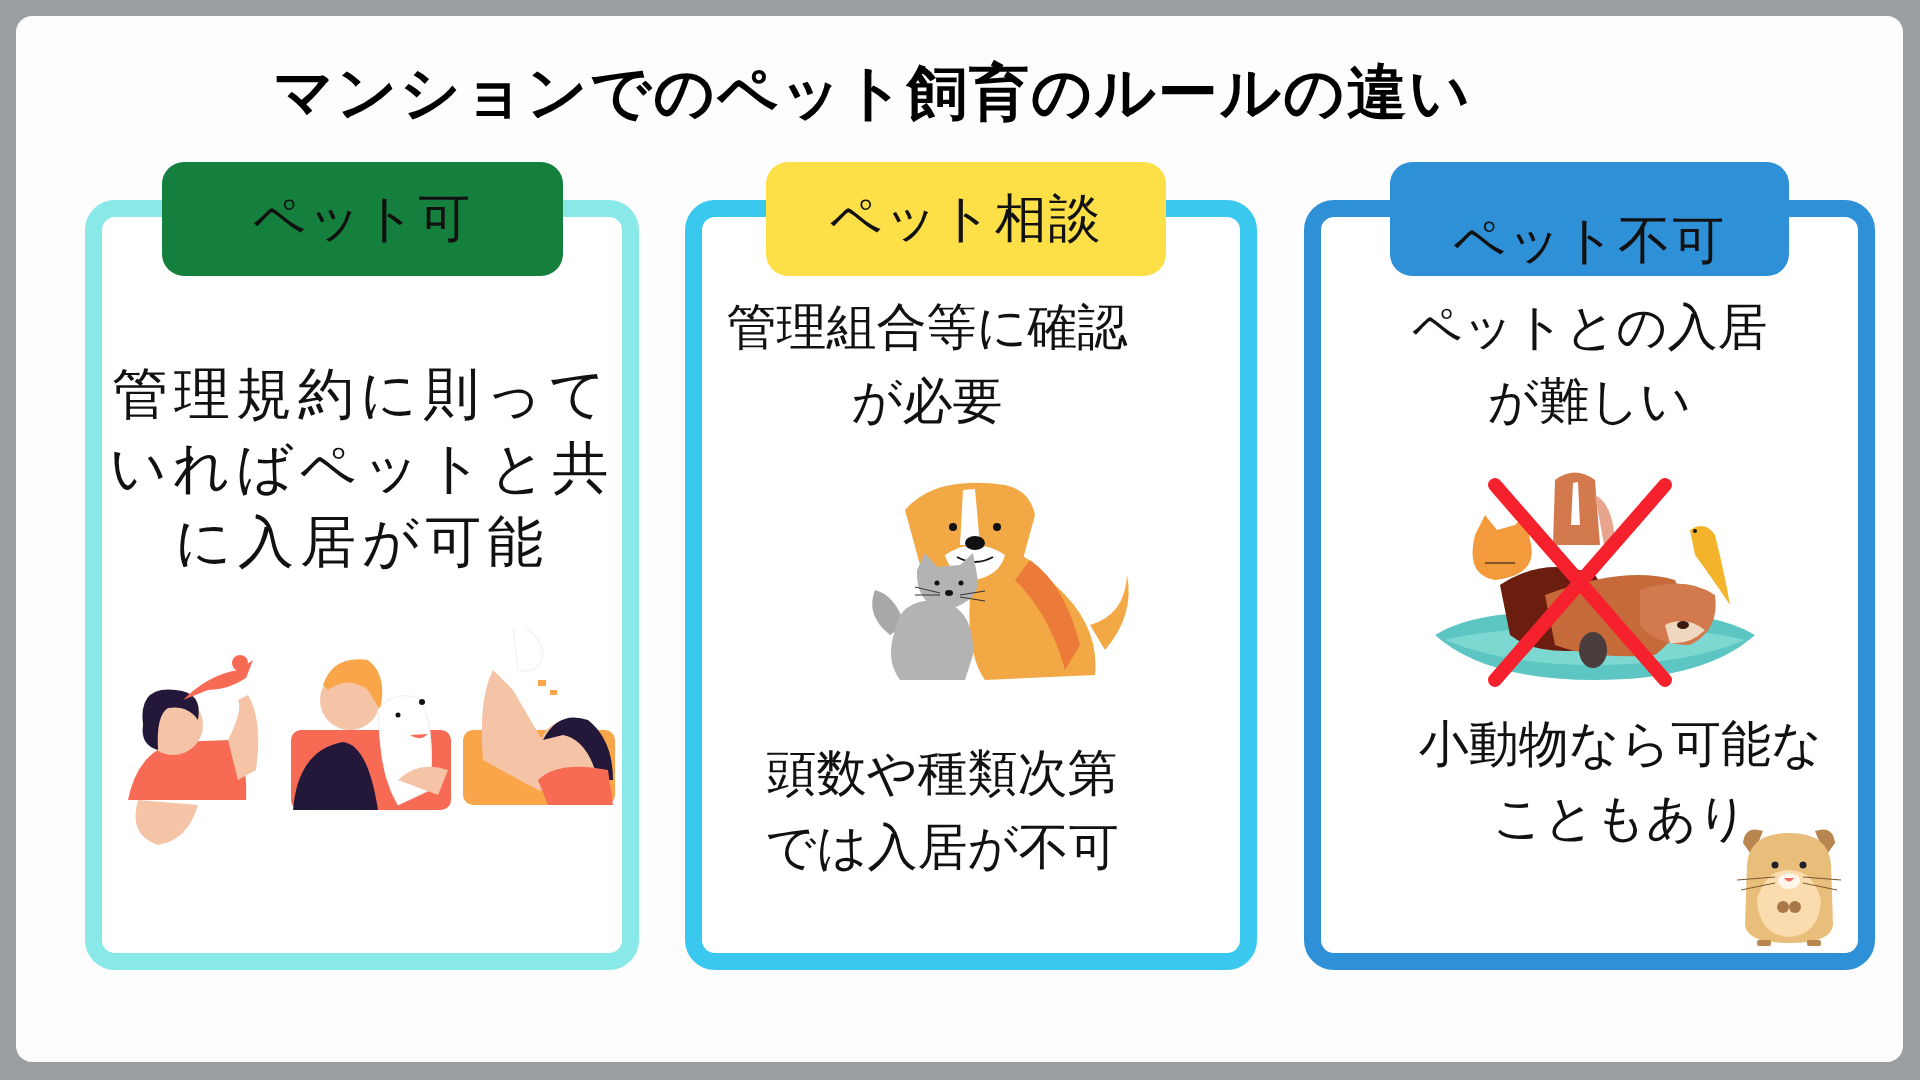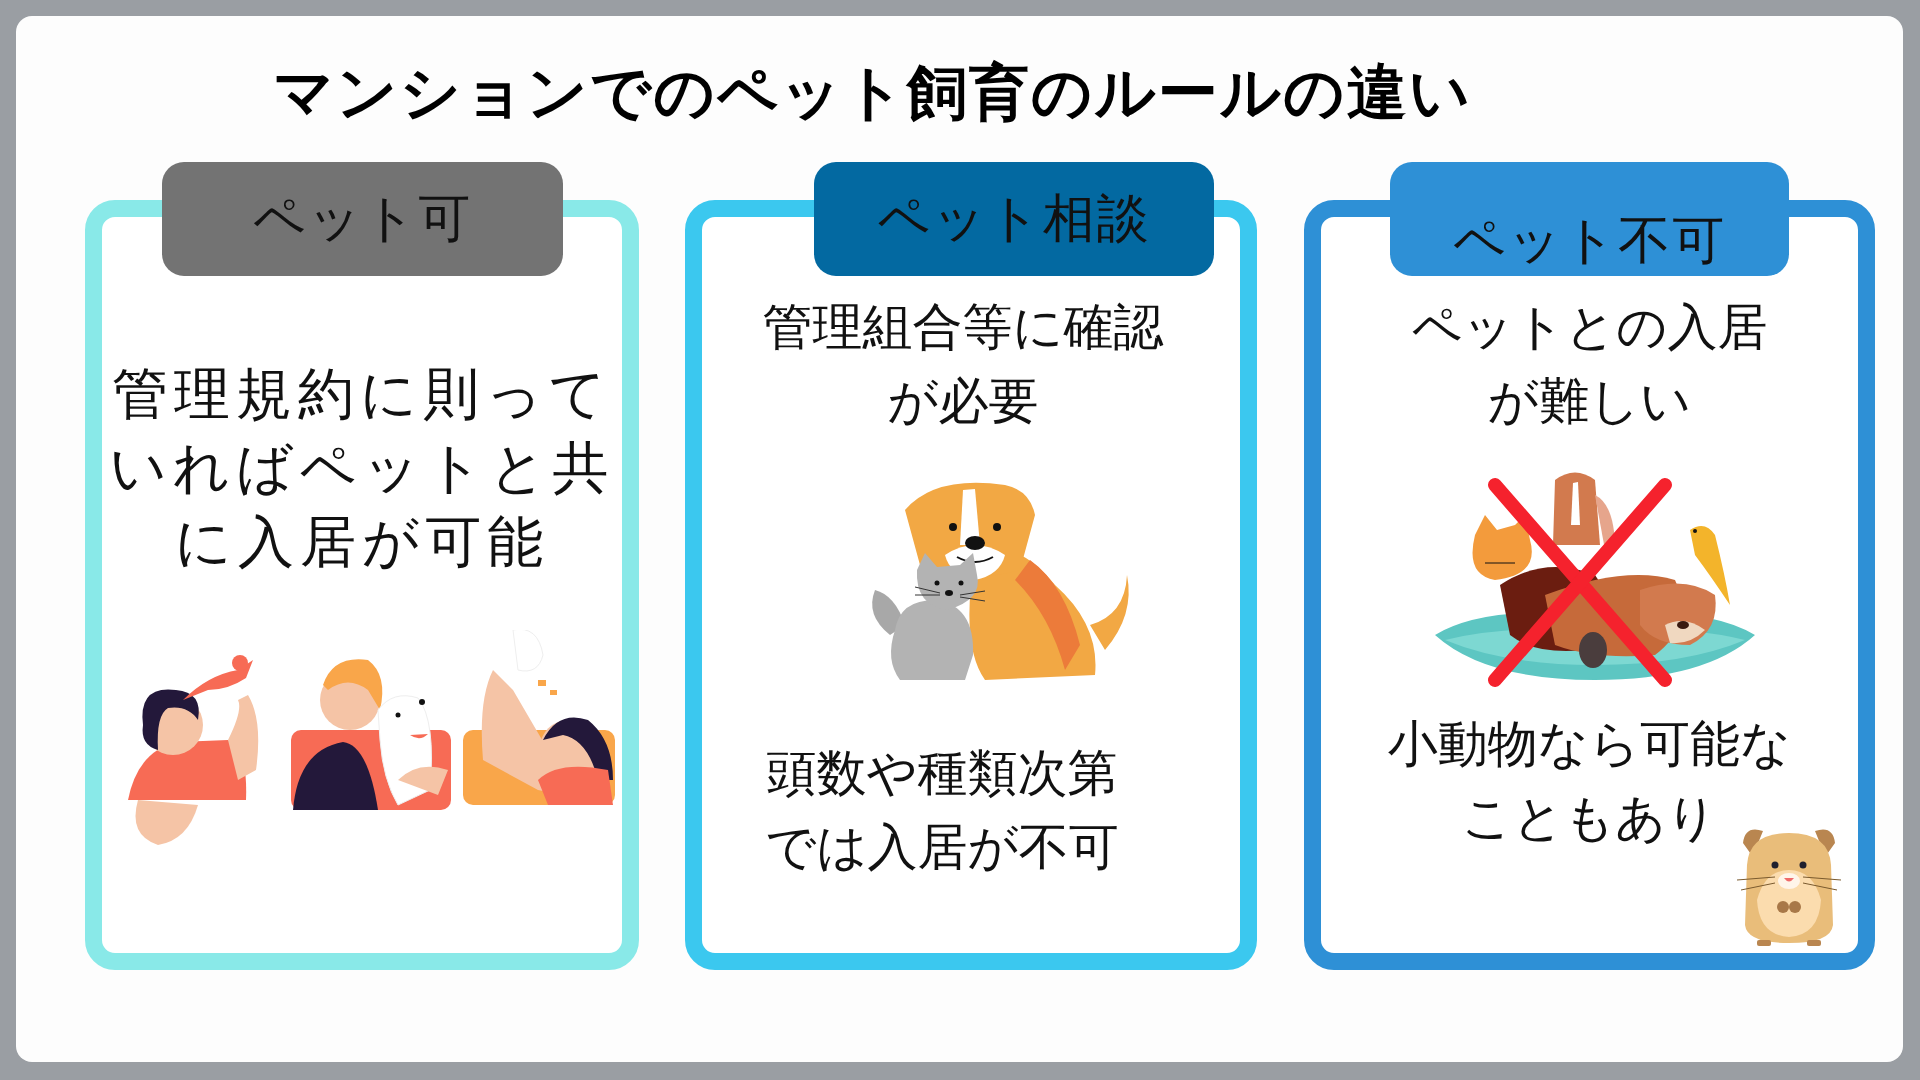--- a/index.html
+++ b/index.html
@@ -35,21 +35,21 @@
   .illus { position: absolute; }
 </style>
 </head>
 <body>
 
 <div class="frame"></div>
 
 <div class="title">マンションでのペット飼育のルールの違い</div>
 
 <div class="card" style="left:85px; width:554px; border-color:#89e9e8;"></div>
-<div class="tab" style="left:162px; width:401px; background:#737373;font-family:Liberation Serif, serif;">
+<div class="tab" style="left:162px; width:401px; background:#15803d;font-family:Liberation Serif, serif;">
   <span>ペット可</span>
 </div>
 <div class="text" style="left:102px; width:520px; top:357px; font-size:56px; letter-spacing:6px;">管理規約に則って
 いればペットと共
 に入居が可能</div>
 <div class="illus" style="left:118px; top:630px; width:505px; height:225px;">
   <svg width="505" height="225" viewBox="0 0 505 225">
 
     <path d="M10 170 Q20 120 60 112 L110 110 Q130 118 128 170 Z" fill="#f76b55"></path>
     <path d="M20 170 Q10 205 40 215 Q70 210 80 175 Z" fill="#f5c4a6"></path>
@@ -74,24 +74,24 @@
     <path d="M395 0 Q420 -5 425 25 Q420 45 400 40 Z" fill="#fff" stroke="#eee"></path>
     <circle cx="450" cy="118" r="28" fill="#f5c4a6"></circle>
     <path d="M425 110 Q440 80 470 90 Q495 110 495 150 L480 150 Q470 110 445 105 Z" fill="#23183a"></path>
     <path d="M420 150 Q440 130 490 140 L495 175 L430 175 Z" fill="#f76b55"></path>
     <rect x="420" y="50" width="8" height="6" fill="#f9a64a"></rect>
     <rect x="432" y="60" width="7" height="5" fill="#f9a64a"></rect>
   </svg>
 </div>
 
 <div class="card" style="left:685px; width:572px; border-color:#3bc8ef;"></div>
-<div class="tab" style="left:814px; width:400px; background:#0369a1;">
+<div class="tab" style="left:766px; width:400px; background:#fde047;">
   <span>ペット相談</span>
 </div>
-<div class="text" style="left:702px; width:450px; top:290px;margin-left:36px;">管理組合等に確認
+<div class="text" style="left:702px; width:450px; top:290px;">管理組合等に確認
 が必要</div>
 <div class="illus" style="left:865px; top:475px; width:270px; height:215px;">
   <svg width="270" height="215" viewBox="0 0 270 215">
 
     <path d="M110 80 Q150 60 190 110 Q235 150 230 200 L120 205 Q95 170 110 80 Z" fill="#f2a844"></path>
     <path d="M165 85 Q200 110 215 170 L200 195 Q185 140 150 105 Z" fill="#ec7b3a"></path>
     <path d="M225 150 Q260 140 262 100 Q270 140 240 175 Z" fill="#f2a844"></path>
 
     <path d="M40 35 Q70 0 140 10 Q165 15 170 40 L155 95 Q120 105 90 100 L55 90 Z" fill="#f2a844"></path>
     <path d="M98 15 L110 14 L115 70 L95 70 Z" fill="#fff"></path>
@@ -140,21 +140,21 @@
 
     <path d="M265 65 Q280 55 290 70 Q300 110 305 140 Q285 110 270 90 Z" fill="#f3b42b"></path>
     <circle cx="270" cy="66" r="2" fill="#111"></circle>
 
     <ellipse cx="168" cy="185" rx="14" ry="18" fill="#4a3d3d"></ellipse>
 
     <line x1="70" y1="20" x2="240" y2="215" stroke="#f5222d" stroke-width="14" stroke-linecap="round"></line>
     <line x1="240" y1="20" x2="70" y2="215" stroke="#f5222d" stroke-width="14" stroke-linecap="round"></line>
   </svg>
 </div>
-<div class="text" style="left:1321px; width:537px; top:707px;">小動物なら可能な
+<div class="text" style="left:1321px; width:599px; top:707px;">小動物なら可能な
 こともあり</div>
 <div class="illus" style="left:1735px; top:825px; width:108px; height:125px;">
   <svg width="108" height="125" viewBox="0 0 108 125">
     <path d="M8 18 Q10 0 28 6 Q22 20 18 32 Z" fill="#b98650"></path>
     <path d="M100 18 Q98 0 80 6 Q86 20 90 32 Z" fill="#b98650"></path>
     <path d="M12 40 Q14 8 54 8 Q94 8 96 40 L98 100 Q96 118 54 118 Q12 118 10 100 Z" fill="#e9bd7a"></path>
     <path d="M22 75 Q30 45 54 45 Q78 45 86 75 Q84 110 54 112 Q24 110 22 75 Z" fill="#fbdcae"></path>
     <circle cx="40" cy="40" r="3.5" fill="#1f1f2e"></circle>
     <circle cx="68" cy="40" r="3.5" fill="#1f1f2e"></circle>
     <ellipse cx="54" cy="56" rx="11" ry="8" fill="#fff5ea"></ellipse>

